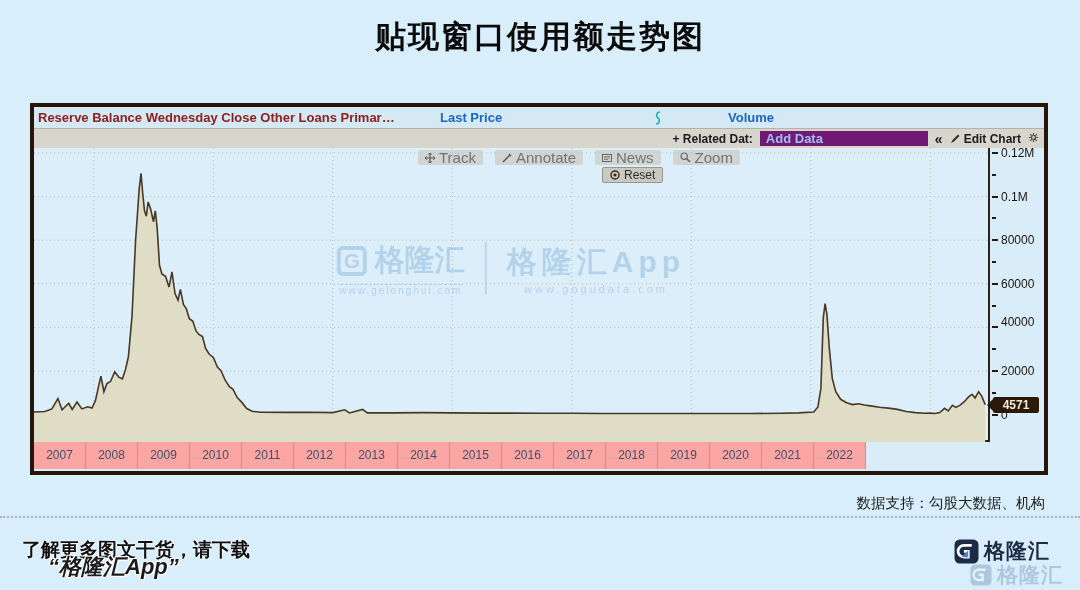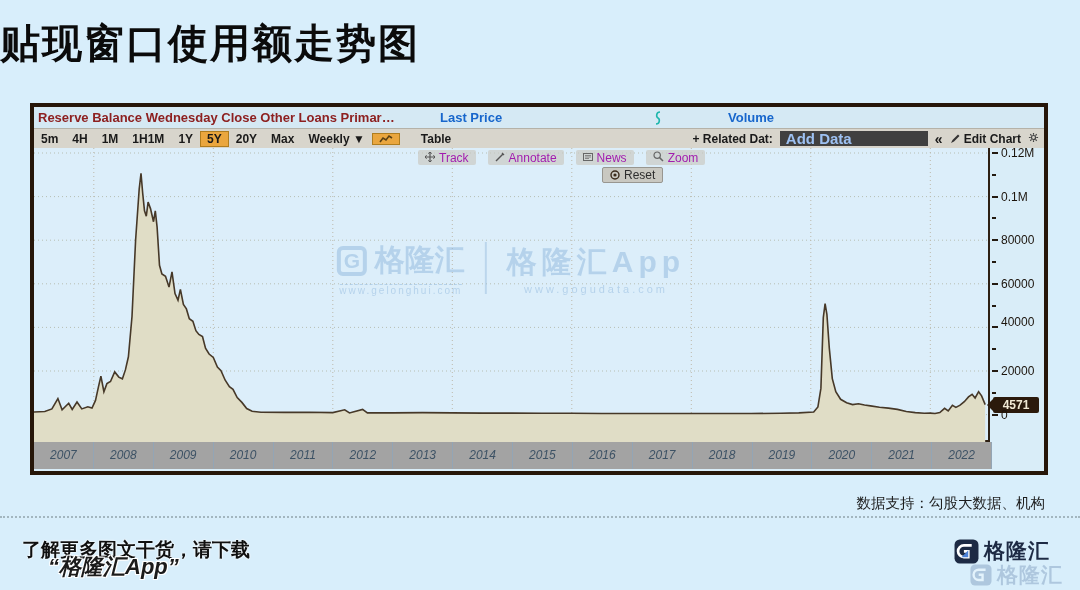--- a/index.html
+++ b/index.html
@@ -1,50 +1,50 @@
 <!DOCTYPE html>
 <html><head>
 <meta charset="utf-8">
 <style>
   * { margin:0; padding:0; box-sizing:border-box; }
   html,body { width:1080px; height:590px; overflow:hidden; }
   body { position:relative; background:#d8eefb; font-family:"Liberation Sans", sans-serif; }
 
-  .page-title { position:absolute; top:16px; left:0; width:100%; text-align:left;
-    font-size:40px; font-weight:bold; color:#0b0b0b; letter-spacing:2px; }
+  .page-title { position:absolute; top:16px; left:0; width:100%; text-align:center;
+    font-size:31px; font-weight:bold; color:#0b0b0b; letter-spacing:2px; }
 
   
   .panel { position:absolute; left:30px; top:103px; width:1018px; height:372px;
     border:4px solid #261609; background:#d9edf8; }
 
   .hdr-row { position:relative; height:21px; background:#d5e9f4; font-size:13px; font-weight:bold;
     display:flex; align-items:center; }
   .series-label { margin-left:4px; color:#8d2020; }
   .lastprice-label { position:absolute; left:406px; color:#1766cc; }
   .squiggle { position:absolute; left:620px; top:3px; }
   .volume-label { position:absolute; left:694px; color:#1766cc; }
 
   .toolbar { height:20px; background:#d8d5cc; border-top:1px solid #b5b2a8;
     display:flex; align-items:center; font-size:12px; font-weight:bold; color:#1a1a1a; }
   .tb-left { display:flex; align-items:center; height:100%; }
   .tbtn { padding:1px 7px; cursor:default; display:flex; align-items:center; gap:3px; }
   .tbtn.active { background:#eaa63e; box-shadow:inset 0 0 0 1px #b07d1e; }
   .tb-right { margin-left:auto; display:flex; align-items:center; gap:7px; margin-right:5px; }
-  .adddata { width:148px; height:15px; background:#404040; color:#9dc1f2; font-size:15px;
+  .adddata { width:168px; height:15px; background:#701a75; color:#9dc1f2; font-size:13px;
     font-weight:bold; line-height:15px; padding-left:6px; }
 
   .plot-row { display:flex; }
   .plot-main { width:958px; }
   .plot { position:relative; width:956px; height:294px; background:#dceefa;
     border-right:2px solid #2e2014; border-bottom:2px solid #2e2014; }
   .plot svg.chart-svg { position:absolute; left:0; top:0; }
 
   .chips { position:absolute; top:2px; left:384px; display:flex; gap:12px; }
   .chip { display:flex; align-items:center; gap:4px; background:rgba(203,202,195,.7);
-    padding:0 7px; height:15px; font-size:12px; color:#a21caf; border-radius:2px; }
+    padding:0 7px; height:15px; font-size:15px; color:#737373; border-radius:2px; }
   .reset-chip { position:absolute; top:19px; left:568px; display:flex; align-items:center; gap:4px;
     background:#c9c8c1; border:1px solid #989690; padding:0 7px; height:16px;
     font-size:12px; color:#2e2e2e; border-radius:2px;justify-content:flex-end; }
 
   .watermark { position:absolute; left:50%; top:92px; transform:translateX(-50%);
     display:flex; align-items:center; gap:20px; opacity:.5; color:#8fb7dd; white-space:nowrap; }
   .wm-block { display:flex; flex-direction:column; align-items:center; }
   .wm-brandrow { display:flex; align-items:center; gap:8px; font-size:30px; font-weight:bold; }
   .wm-g { width:30px; height:30px; border:4px solid #8fb7dd; border-radius:6px;
     font-size:21px; font-weight:bold; display:flex; align-items:center; justify-content:center; }
@@ -56,21 +56,21 @@
   .y-axis { position:relative; width:52px; }
   .ytick { position:absolute; left:0; width:6px; height:2px; background:#241a10; }
   .ytick.minor { width:4px; }
   .ylabel { position:absolute; left:9px; font-size:12px; color:#1c140c; }
   .badge { position:absolute; left:1px; width:46px; height:16px; background:#2b1a0c;
     color:#f2e9d4; font-size:12px; font-weight:bold; text-align:center; line-height:16px;
     border-radius:2px; }
   .badge::before { content:""; position:absolute; left:-6px; top:2px;
     border:6px solid transparent; border-right:6px solid #2b1a0c; border-left:none; }
 
-  .x-axis { display:flex; width:958px; height:27px; background:#a3a3a3;font-style:italic; }
+  .x-axis { display:flex; width:832px; height:27px; background:#fca5a5; }
   .xcell { flex:1; text-align:center; font-size:12px; color:#3d5265; padding-top:6px;
     border-right:1px solid #93a5b5; }
 
   
   .divider { position:absolute; left:0; top:516px; width:1080px; border-top:2px dotted #a3b6bf; }
   .credit { position:absolute; top:494px; right:35px; font-size:14.5px; font-weight:normal; color:#1b1b1b; }
   .promo1 { position:absolute; left:22px; top:537px; font-size:19px; font-weight:bold; color:#101010;
     text-shadow:0 0 2px #fff, 0 0 2px #fff; }
   .promo2 { position:absolute; left:48px; top:552px; font-size:22px; font-weight:bold; font-style:italic;
     color:#1b1b1b; text-shadow:-1px -1px 0 #fff, 1px -1px 0 #fff, -1px 1px 0 #fff, 1px 1px 0 #fff; }
@@ -93,37 +93,20 @@
     <span class="lastprice-label">Last Price</span>
     <span class="squiggle">
       <svg width="8" height="16" viewBox="0 0 8 16">
           <path d="M6 2C2 2 2 7 4 8s2 6-2 6" stroke="#1fb7ad" stroke-width="1.6" fill="none"></path>
         </svg>
     </span>
     <span class="volume-label">Volume</span>
   </div>
 
   <div class="toolbar">
-    <div class="tb-left" id="period-group">
-        <span class="tbtn">5m</span>
-        <span class="tbtn">4H</span>
-        <span class="tbtn">1M</span>
-        <span class="tbtn">1H1M</span>
-        <span class="tbtn">1Y</span>
-        <span class="tbtn active">5Y</span>
-        <span class="tbtn">20Y</span>
-        <span class="tbtn">Max</span>
-        <span class="tbtn">Weekly ▼</span>
-        <span class="tbtn active">
-          <svg width="14" height="10" viewBox="0 0 14 10">
-            <path d="M1 8 4 4 7 6 10 2 13 4" stroke="#5a4014" stroke-width="1.6" fill="none"></path>
-          </svg>
-        </span>
-        <span class="tbtn" style="margin-left: 14px;">Table</span>
-      </div>
     <div class="tb-right">
       <span>+ Related Dat:</span>
       <span class="adddata">Add Data</span>
       <span style="font-size:14px;">«</span>
       <span class="tbtn" style="padding:0;gap:4px;">
         <svg width="10" height="10" viewBox="0 0 10 10">
             <path d="M1 9l1.5-3L8 .5 9.5 2 4 7.5 1 9z" fill="#333"></path>
           </svg>
         <span>Edit Chart</span>
       </span>

